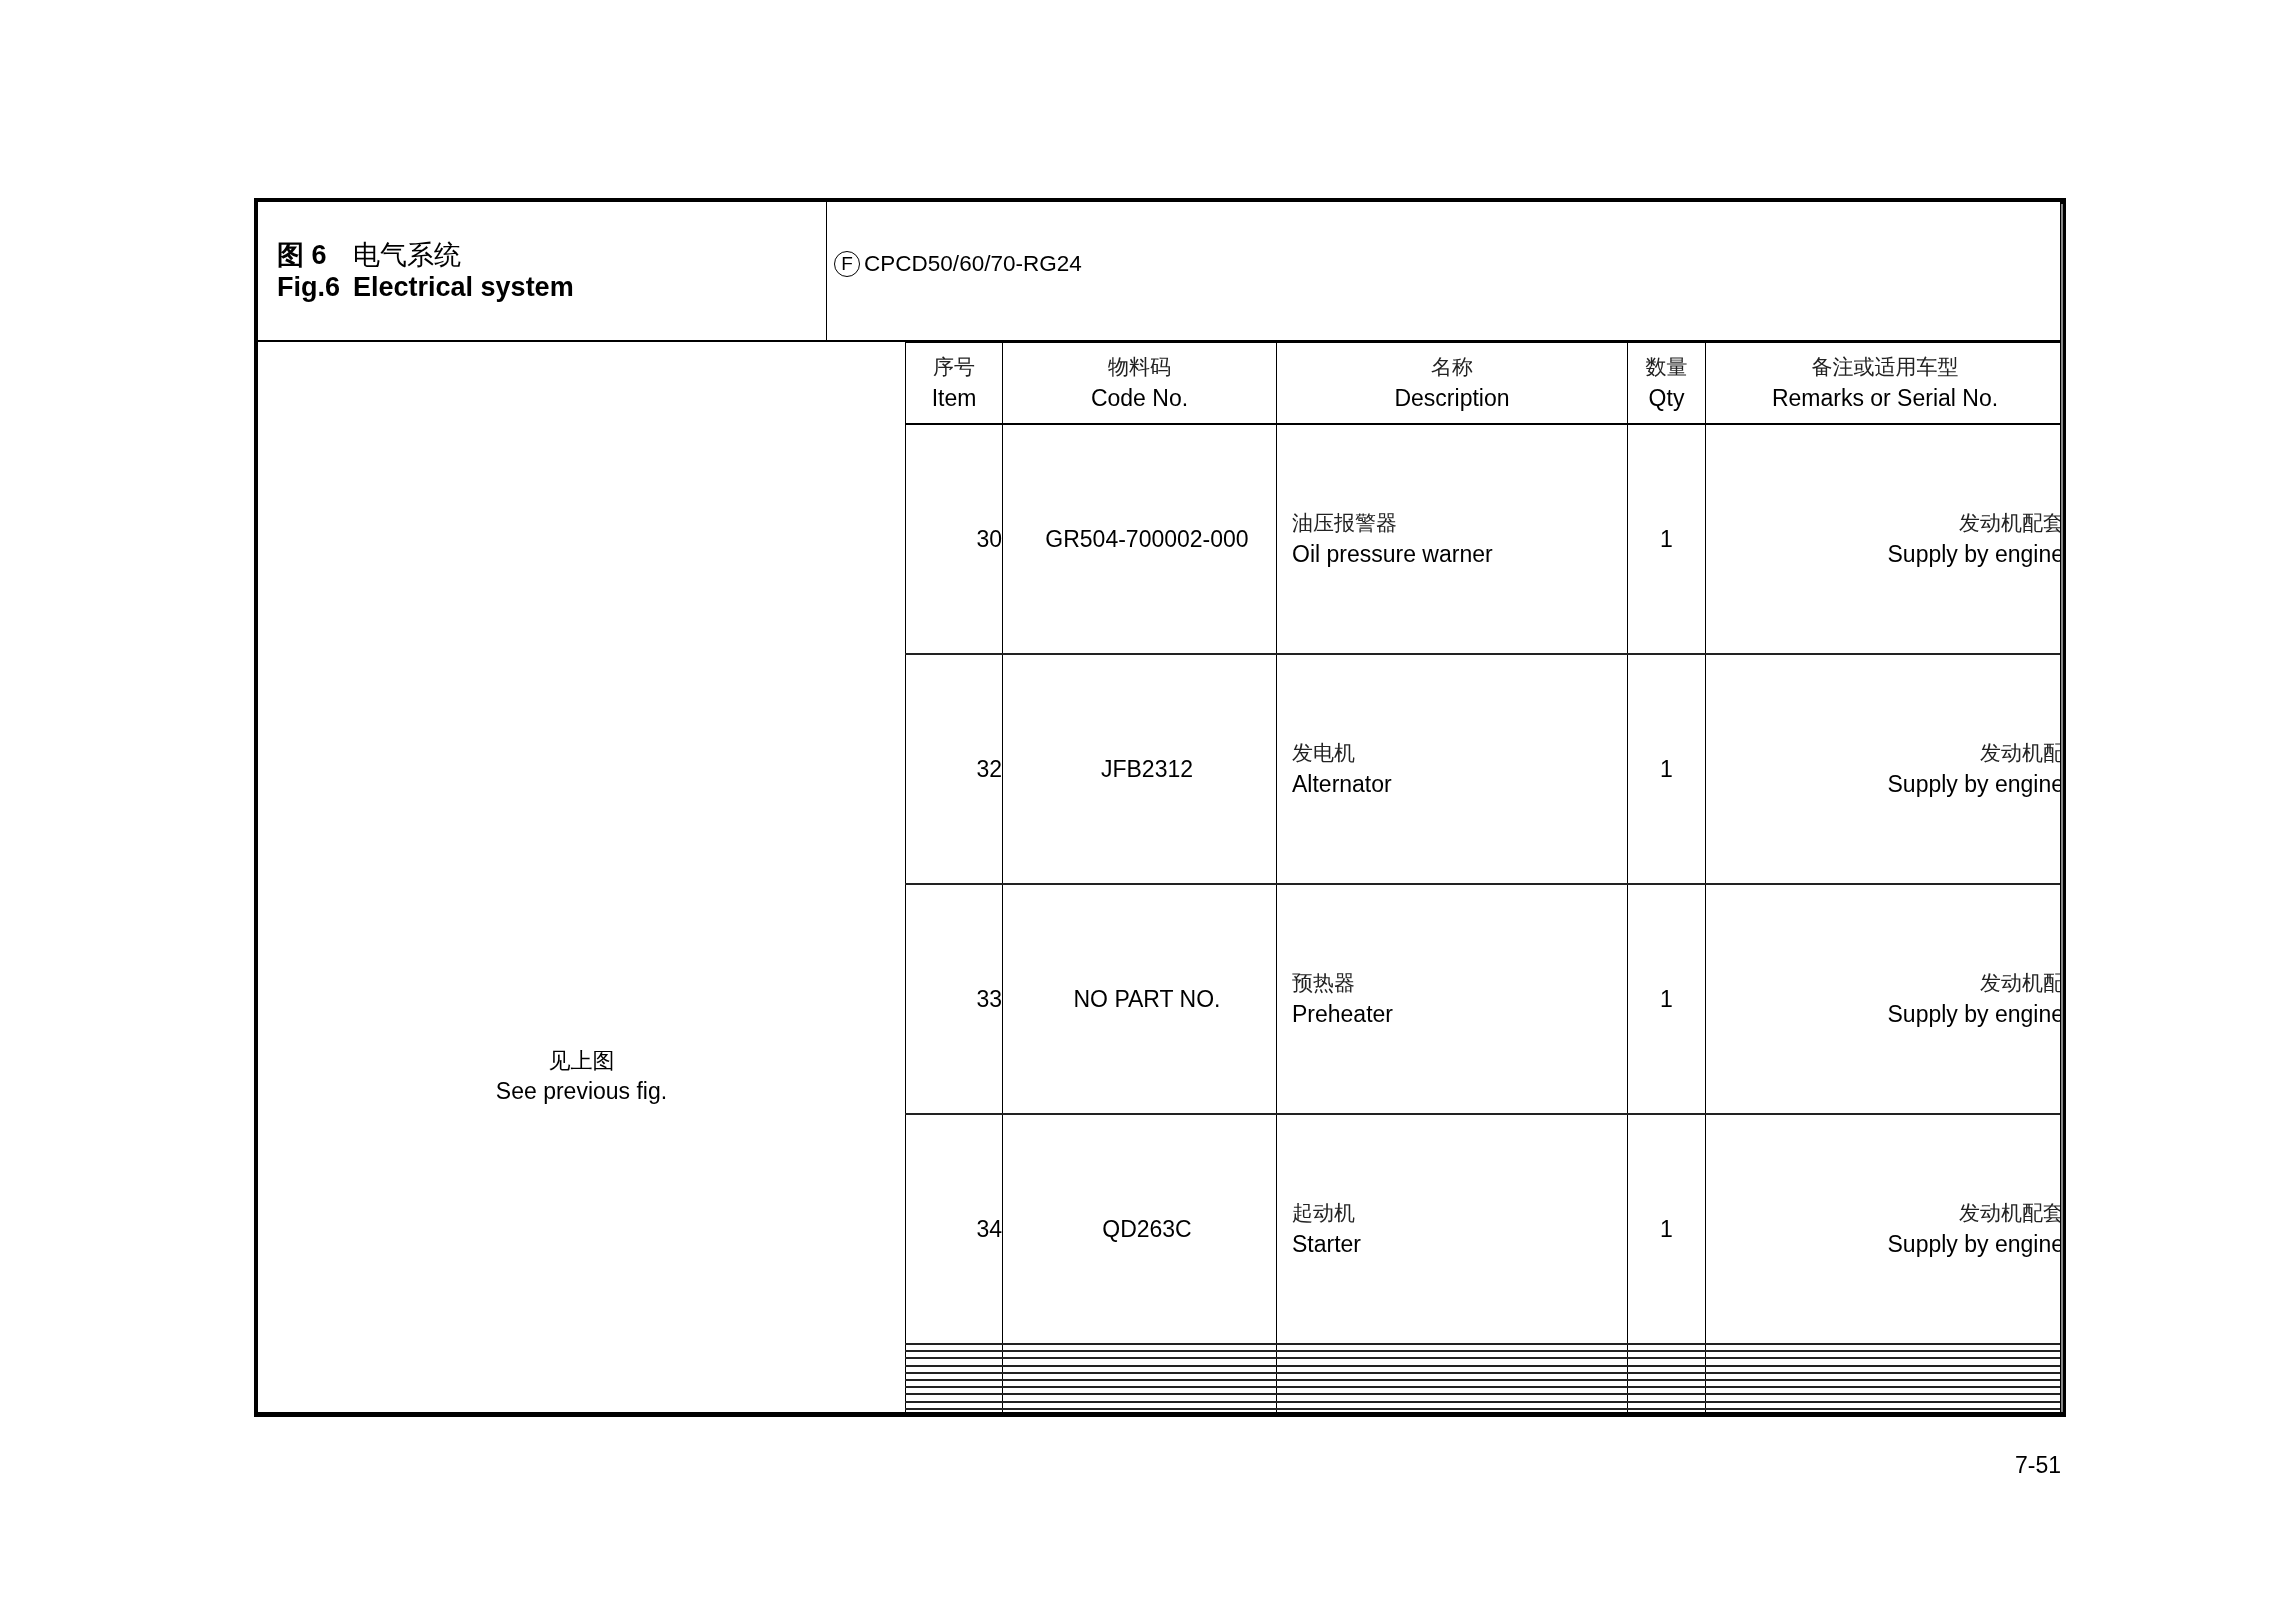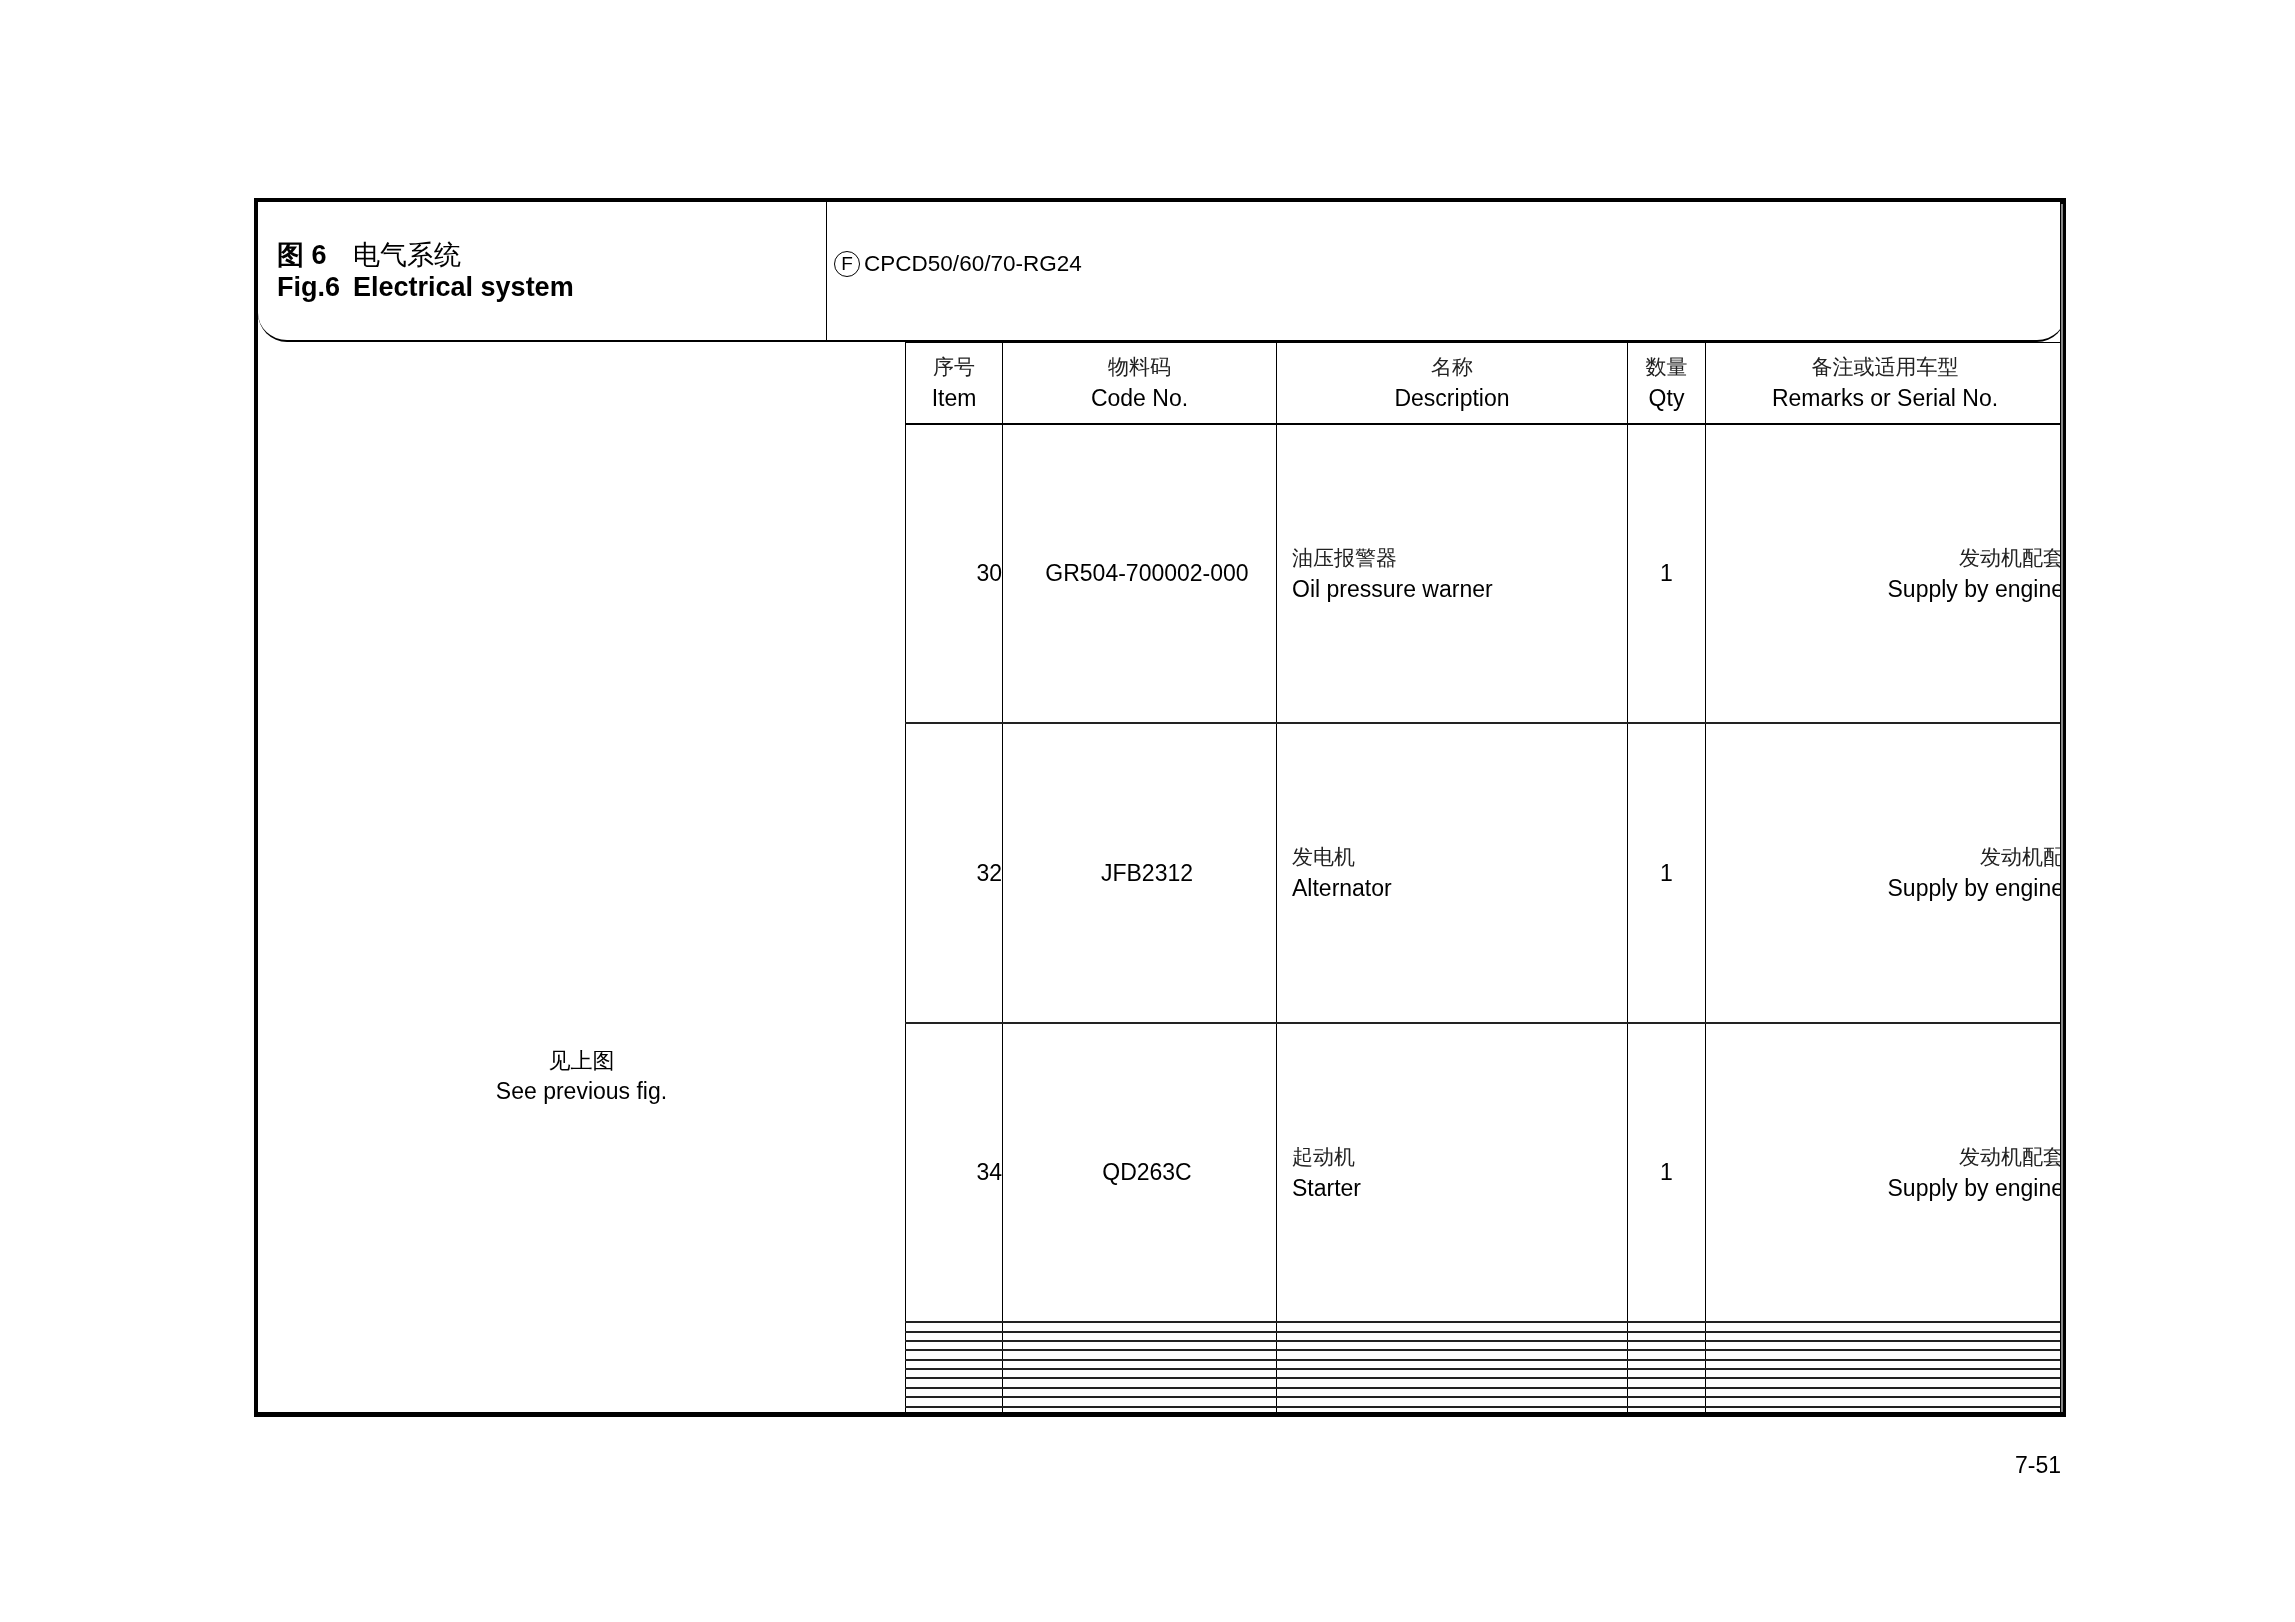--- a/index.html
+++ b/index.html
@@ -4,21 +4,21 @@
 <style>
   html, body { margin:0; padding:0; background:#ffffff; }
   body { width:2295px; height:1622px; position:relative; overflow:hidden;
          font-family:"Liberation Sans", "DejaVu Sans", sans-serif; color:#000; }
   .frame { position:absolute; left:254px; top:198px; width:1812px; height:1219px;
            border:4.1px solid #000; border-right:none; box-sizing:border-box; }
   .frame-right { position:absolute; left:2060px; top:198px; width:5.5px; height:1219px;
                  background:#000; }
   .frame-right::after { content:""; position:absolute; left:1.4px; top:5.5px; width:2px; height:1208px; background:#888; }
   .header { position:absolute; left:0; top:0; width:100%; height:140px;
-            border-bottom:2px solid #000; box-sizing:border-box;border-radius:29px; }
+            border-bottom:2px solid #000; box-sizing:border-box; }
   .title-cell { position:absolute; left:0; top:0; width:569px; height:138px;
                 border-right:1.4px solid #000; box-sizing:border-box; }
   .title-line { position:absolute; left:19px; font-weight:bold; font-size:27px; white-space:nowrap; }
   .title-line.cn { top:35px; }
   .title-line.en { top:70px; }
   .title-line .num { display:inline-block; width:76px; }
   .title-line .cn-label { font-weight:normal; }
   .model-cell { position:absolute; left:576px; top:49px; font-size:22.5px; white-space:nowrap; display:flex; align-items:center; }
   .circle-f { display:inline-block; width:26px; height:26px; border:1.4px solid #000; border-radius:50%;
               font-size:19px; line-height:26px; text-align:center; margin-right:4.1px; box-sizing:border-box; line-height:23px; }
@@ -121,20 +121,33 @@
               <span class="cn-txt">发电机</span>
               <span class="en-txt">Alternator</span>
             </td>
           <td class="c-qty">1</td>
           <td class="c-rem">
               <span class="cn-txt">发动机配</span>
               <span class="en-txt">Supply by engine</span>
             </td>
         </tr>
         <tr class="row">
+          <td class="c-item">33</td>
+          <td class="c-code">NO PART NO.</td>
+          <td class="c-desc">
+              <span class="cn-txt">预热器</span>
+              <span class="en-txt">Preheater</span>
+            </td>
+          <td class="c-qty">1</td>
+          <td class="c-rem">
+              <span class="cn-txt">发动机配</span>
+              <span class="en-txt">Supply by engine</span>
+            </td>
+        </tr>
+        <tr class="row">
           <td class="c-item">34</td>
           <td class="c-code">QD263C</td>
           <td class="c-desc">
               <span class="cn-txt">起动机</span>
               <span class="en-txt">Starter</span>
             </td>
           <td class="c-qty">1</td>
           <td class="c-rem">
               <span class="cn-txt">发动机配套</span>
               <span class="en-txt">Supply by engine</span>

